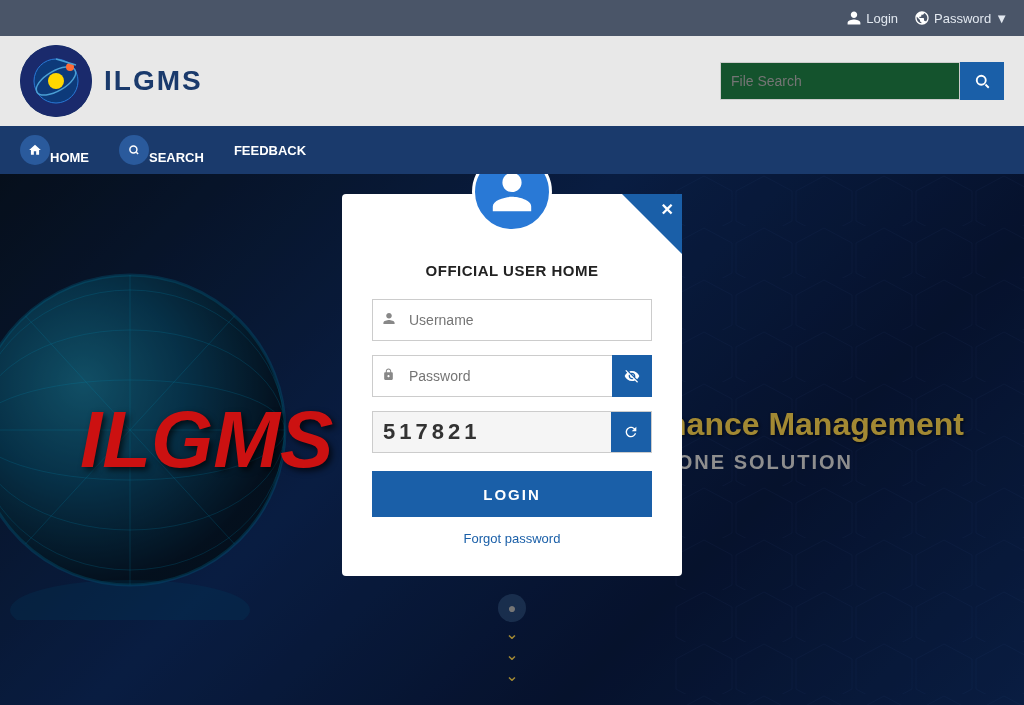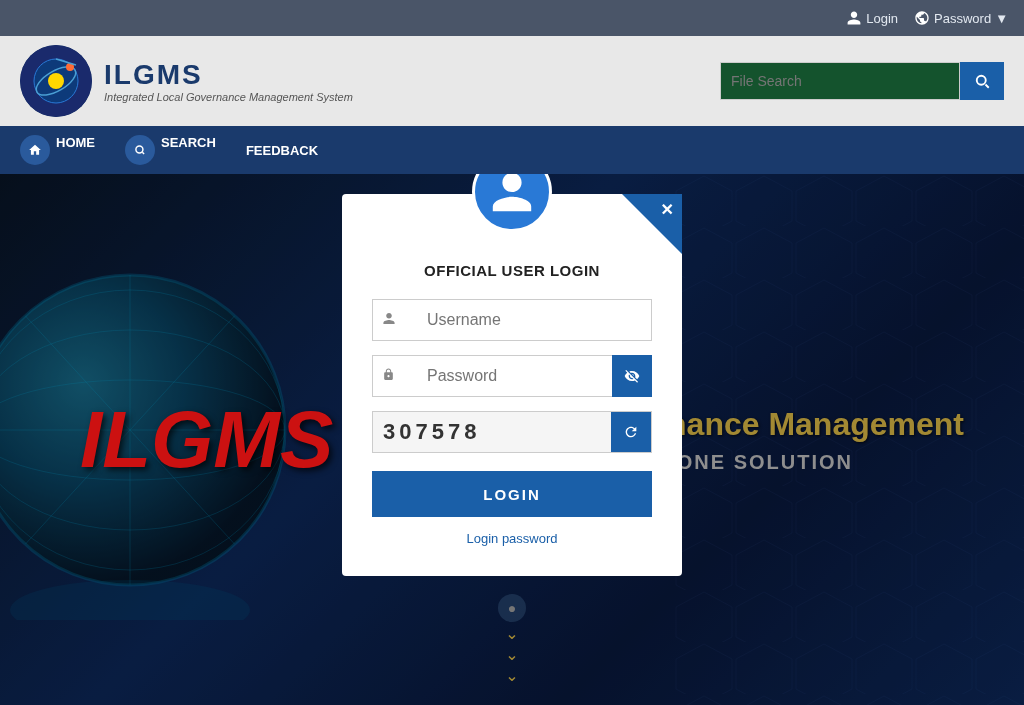--- a/index.html
+++ b/index.html
@@ -94,22 +94,21 @@
       padding: 0 20px;
       gap: 30px;
       position: relative;
     }
     .nav-item {
       color: #fff;
       font-size: 13px;
       font-weight: bold;
       cursor: pointer;
       display: flex;
-      align-items: flex-start;
-      gap: 6px;
+      align-items: flex-end;
       text-transform: uppercase;
     }
     .nav-circle {
       width: 30px;
       height: 30px;
       border-radius: 50%;
       background: #2a5a9c;
       display: flex;
       align-items: center;
       justify-content: center;
@@ -260,22 +259,22 @@
       letter-spacing: 0.5px;
     }
     .form-group {
       margin-bottom: 14px;
       position: relative;
     }
     .form-input {
       width: 100%;
       height: 42px;
       border: 1px solid #ccc;
-      padding: 0 40px 0 54px;
-      font-size: 16px;
+      padding: 0 40px 0 36px;
+      font-size: 14px;
       color: #aaa;
       outline: none;
       border-radius: 0;
     }
     .input-icon {
       position: absolute;
       left: 10px;
       top: 50%;
       transform: translateY(-50%);
       color: #888;
@@ -372,21 +371,20 @@
         <circle cx="36" cy="36" r="36" fill="#1a2a6c"></circle>
         <circle cx="36" cy="36" r="22" fill="#0d3a7a" stroke="#2979d6" stroke-width="1"></circle>
         <ellipse cx="36" cy="36" rx="22" ry="10" fill="none" stroke="#4a9fd4" stroke-width="1.5" transform="rotate(-30 36 36)"></ellipse>
         <circle cx="36" cy="36" r="8" fill="#ffd700"></circle>
         <circle cx="50" cy="22" r="4" fill="#ff6b35"></circle>
         <line x1="36" y1="14" x2="56" y2="20" stroke="#4a9fd4" stroke-width="1.5"></line>
       </svg>
     </div>
     <div class="logo-text-area">
       <h1>ILGMS</h1>
-      <p>Integrated Local Governance Management System</p>
     </div>
   </div>
   <div class="search-area">
     <input type="text" class="search-input" placeholder="File Search" style="">
     <button class="search-btn">
       <svg width="18" height="18" viewBox="0 0 24 24" fill="white">
         <path d="M21 21l-4.35-4.35M17 11A6 6 0 1 1 5 11a6 6 0 0 1 12 0z" stroke="white" stroke-width="2.5" fill="none"></path>
       </svg>
     </button>
   </div>
@@ -480,21 +478,21 @@
       
       <div class="modal-close">✕</div>
       
       <div class="modal-avatar">
         <svg width="48" height="48" viewBox="0 0 24 24" fill="white">
           <path d="M12 12c2.7 0 4.8-2.1 4.8-4.8S14.7 2.4 12 2.4 7.2 4.5 7.2 7.2 9.3 12 12 12zm0 2.4c-3.2 0-9.6 1.6-9.6 4.8v2.4h19.2v-2.4c0-3.2-6.4-4.8-9.6-4.8z"></path>
         </svg>
       </div>
 
       
-      <div class="modal-title">OFFICIAL USER LOGIN</div>
+      <div class="modal-title">OFFICIAL USER HOME</div>
 
       
       <div class="form-group">
         <span class="input-icon">
           <svg width="14" height="14" viewBox="0 0 24 24" fill="#888">
             <path d="M12 12c2.7 0 4.8-2.1 4.8-4.8S14.7 2.4 12 2.4 7.2 4.5 7.2 7.2 9.3 12 12 12zm0 2.4c-3.2 0-9.6 1.6-9.6 4.8v2.4h19.2v-2.4c0-3.2-6.4-4.8-9.6-4.8z"></path>
           </svg>
         </span>
         <input type="text" class="form-input" placeholder="Username" style="">
       </div>
@@ -510,31 +508,31 @@
         <button class="input-right-btn">
           <svg width="16" height="16" viewBox="0 0 24 24" fill="white">
             <path d="M12 7c2.76 0 5 2.24 5 5 0 .65-.13 1.26-.36 1.83l2.92 2.92c1.51-1.26 2.7-2.89 3.43-4.75-1.73-4.39-6-7.5-11-7.5-1.4 0-2.74.25-3.98.7l2.16 2.16C10.74 7.13 11.35 7 12 7zM2 4.27l2.28 2.28.46.46C3.08 8.3 1.78 10.02 1 12c1.73 4.39 6 7.5 11 7.5 1.55 0 3.03-.3 4.38-.84l.42.42L19.73 22 21 20.73 3.27 3 2 4.27zM7.53 9.8l1.55 1.55c-.05.21-.08.43-.08.65 0 1.66 1.34 3 3 3 .22 0 .44-.03.65-.08l1.55 1.55c-.67.33-1.41.53-2.2.53-2.76 0-5-2.24-5-5 0-.79.2-1.53.53-2.2zm4.31-.78l3.15 3.15.02-.16c0-1.66-1.34-3-3-3l-.17.01z"></path>
           </svg>
         </button>
       </div>
 
       
       <div class="form-group">
         <div class="captcha-box">
-          <span>307578</span>
+          <span>517821</span>
           <button class="captcha-refresh">
             <svg width="16" height="16" viewBox="0 0 24 24" fill="white">
               <path d="M17.65 6.35C16.2 4.9 14.21 4 12 4c-4.42 0-7.99 3.58-7.99 8s3.57 8 7.99 8c3.73 0 6.84-2.55 7.73-6h-2.08c-.82 2.33-3.04 4-5.65 4-3.31 0-6-2.69-6-6s2.69-6 6-6c1.66 0 3.14.69 4.22 1.78L13 11h7V4l-2.35 2.35z"></path>
             </svg>
           </button>
         </div>
       </div>
 
       
 
       
       <button class="login-btn">LOGIN</button>
 
       
-      <div class="forgot-link">Login password</div>
+      <div class="forgot-link">Forgot password</div>
     </div>
   </div>
 </div>
 
 </body></html>

